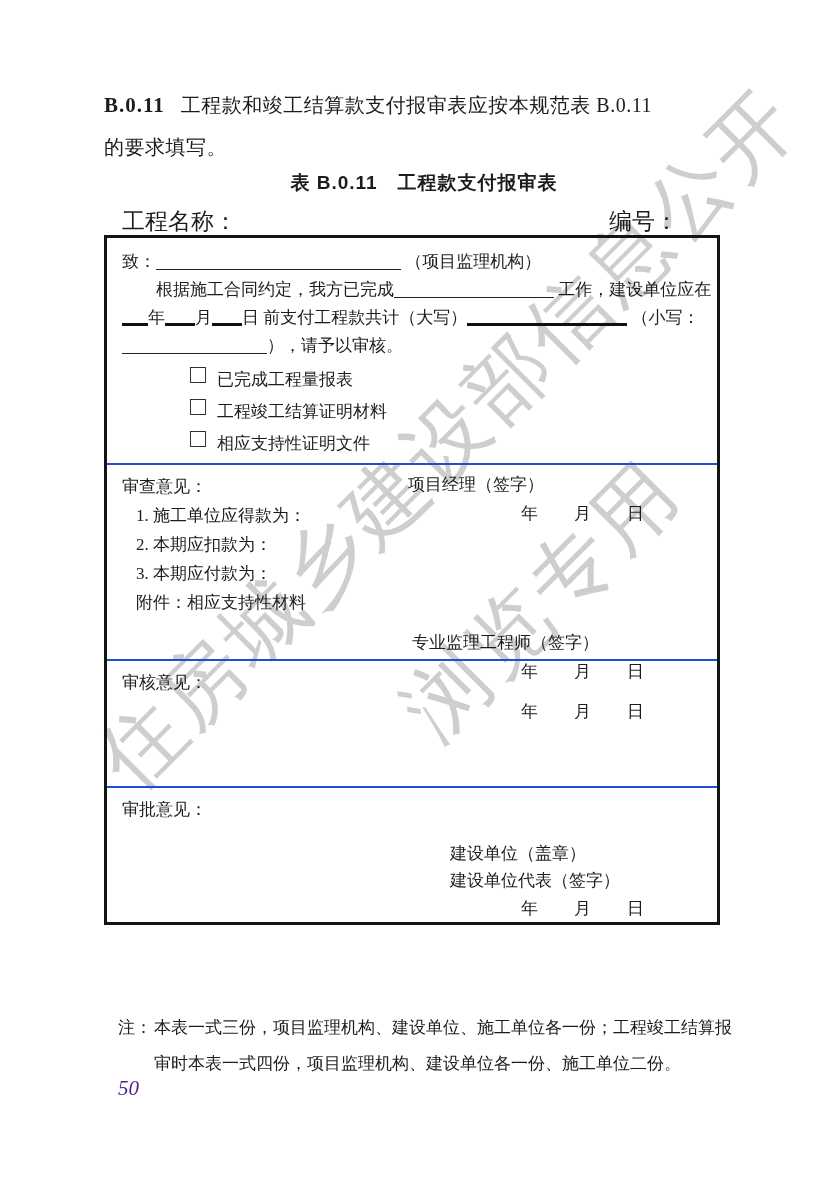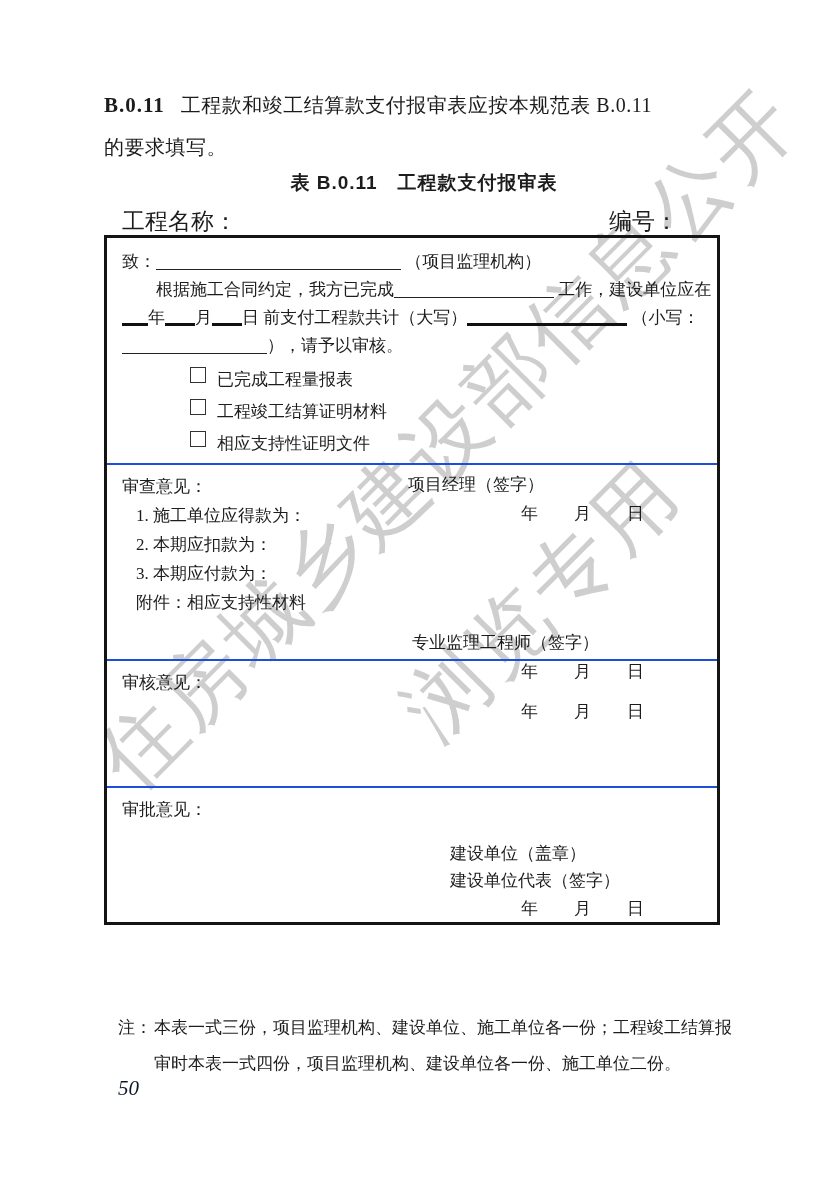--- a/index.html
+++ b/index.html
@@ -77,21 +77,21 @@
   }
   .list{margin-left:14px;line-height:29px;}
   
   .note{
     position:absolute;left:118px;top:1010px;width:626px;
     display:flex;font-size:17px;line-height:36px;
   }
   .note .lbl{flex:0 0 36px;}
   .pagenum{
     position:absolute;left:118px;top:1076px;
-    font-style:italic;font-size:21px;color:#0f172a;
+    font-style:italic;font-size:21px;color:#4c1d95;
   }
 </style>
 </head>
 <body>
 
 <div class="page">
 
   <div class="wm wm1">住房城乡建设部信息公开</div>
   <div class="wm wm2">浏览专用</div>
 

